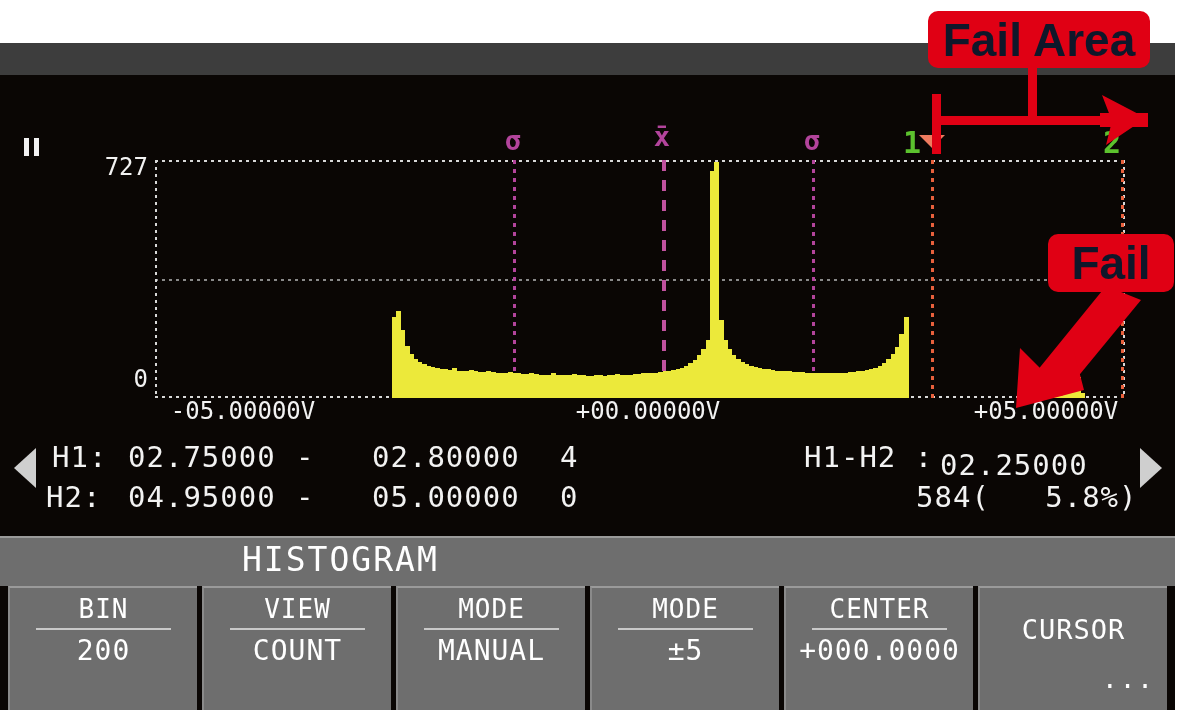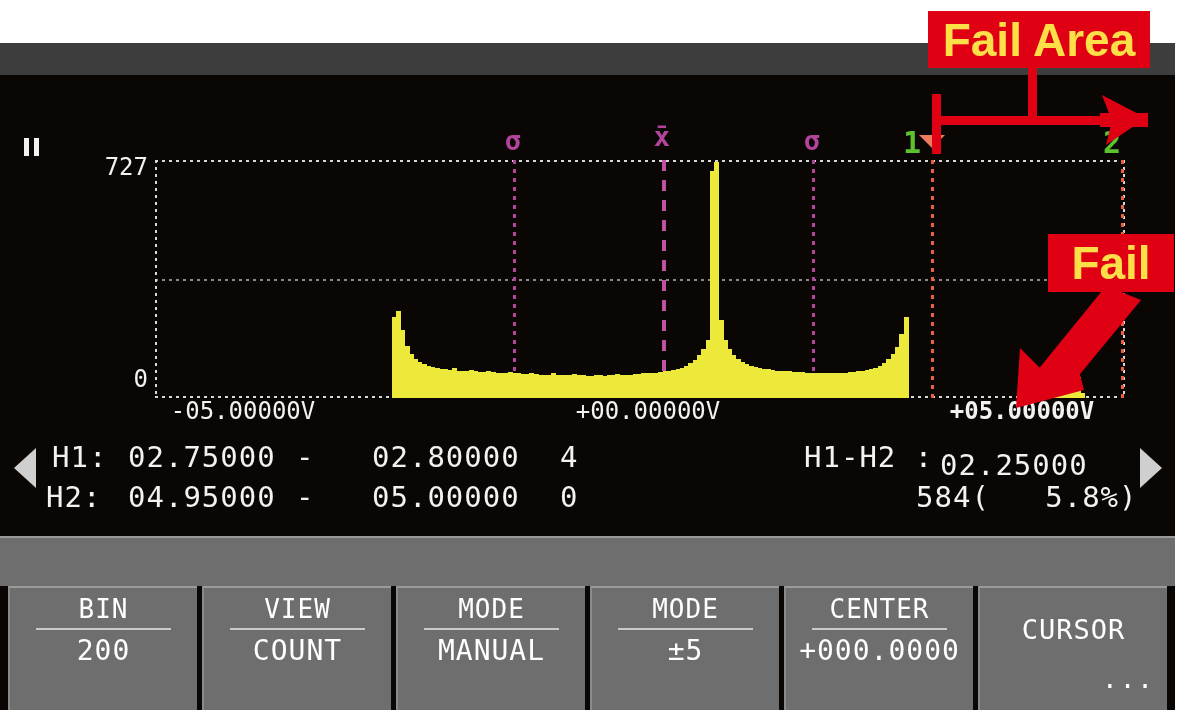--- a/index.html
+++ b/index.html
@@ -89,23 +89,23 @@
             font-size:26px;letter-spacing:1px;font-family:"DejaVu Sans Mono",monospace;}
   .sk-rule{position:absolute;left:14%;right:14%;top:40px;height:2px;background:#c9c9c9;}
   .sk-value{position:absolute;left:0;right:0;top:46px;text-align:center;color:#ffffff;
             font-size:28px;letter-spacing:1px;font-family:"DejaVu Sans Mono",monospace;}
   .sk-center{position:absolute;left:0;right:0;top:26px;text-align:center;color:#ffffff;
             font-size:27px;letter-spacing:1px;font-family:"DejaVu Sans Mono",monospace;}
   .sk-dots{position:absolute;right:12px;bottom:16px;color:#ffffff;font-size:26px;letter-spacing:2px;
            font-family:"DejaVu Sans Mono",monospace;}
 
   
-  .anno-box{position:absolute;background:#e00014;color:#fde047;
+  .anno-box{position:absolute;background:#e00014;color:#0f172a;
             font-family:"Liberation Sans",sans-serif;font-weight:bold;
-            display:flex;align-items:center;justify-content:center;line-height:1;}
+            display:flex;align-items:center;justify-content:center;line-height:1;border-radius:10px;}
   #anno-failarea{left:928px;top:11px;width:222px;height:57px;font-size:46px;}
   #anno-fail{left:1048px;top:234px;width:126px;height:58px;font-size:46px;}
   .anno-line{position:absolute;background:#e00014;}
 </style>
 </head>
 <body>
 
 <div id="root">
 
   <div class="shell"></div>
@@ -270,21 +270,21 @@
 
     <div class="mk sigma" style="left:513px;top:52px;">σ</div>
     <div class="mk mean" style="left:662px;top:48px;">x̄</div>
     <div class="mk sigma" style="left:812px;top:52px;">σ</div>
     <div class="mk cnum" style="left:912px;top:53px;">1</div>
     <div class="mk cnum" style="left:1112px;top:53px;">2</div>
     <div class="tri" style="left:932px;top:60px;"></div>
 
     <div class="xlab" style="left:243px;top:322px;">-05.00000V</div>
     <div class="xlab" style="left:648px;top:322px;">+00.00000V</div>
-    <div class="xlab" style="left:1022px;top:322px;font-weight:bold;">+05.00000V</div>
+    <div class="xlab" style="left:1046px;top:322px;">+05.00000V</div>
   </div>
 
   <div class="readout">
     <div class="arrowL" style="left:14px;top:16px;"></div>
     <div class="arrowR" style="left:1140px;top:16px;"></div>
 
     <div class="ro-txt" style="left:52px;top:8px;">H1:</div>
     <div class="ro-txt" style="left:128px;top:8px;">02.75000</div>
     <div class="ro-txt" style="left:296px;top:8px;">-</div>
     <div class="ro-txt" style="left:372px;top:8px;">02.80000</div>
@@ -295,20 +295,21 @@
     <div class="ro-txt" style="left:296px;top:48px;">-</div>
     <div class="ro-txt" style="left:372px;top:48px;">05.00000</div>
     <div class="ro-txt" style="left:560px;top:48px;">0</div>
 
     <div class="ro-txt" style="left:776px;top:8px;margin-left:28px;">H1-H2 :</div>
     <div class="ro-txt" style="left:940px;top:8px;margin-top:8px;">02.25000</div>
     <div class="ro-txt" style="left:916px;top:48px;">584(   5.8%)</div>
   </div>
 
   <div class="menubar"></div>
+  <div class="menu-title">HISTOGRAM</div>
 
   <div class="softrow" id="softrow">
       <div class="softkey">
         <div class="sk-label">BIN</div>
         <div class="sk-rule"></div>
         <div class="sk-value">200</div>
       </div>
       <div class="softkey">
         <div class="sk-label">VIEW</div>
         <div class="sk-rule"></div>

